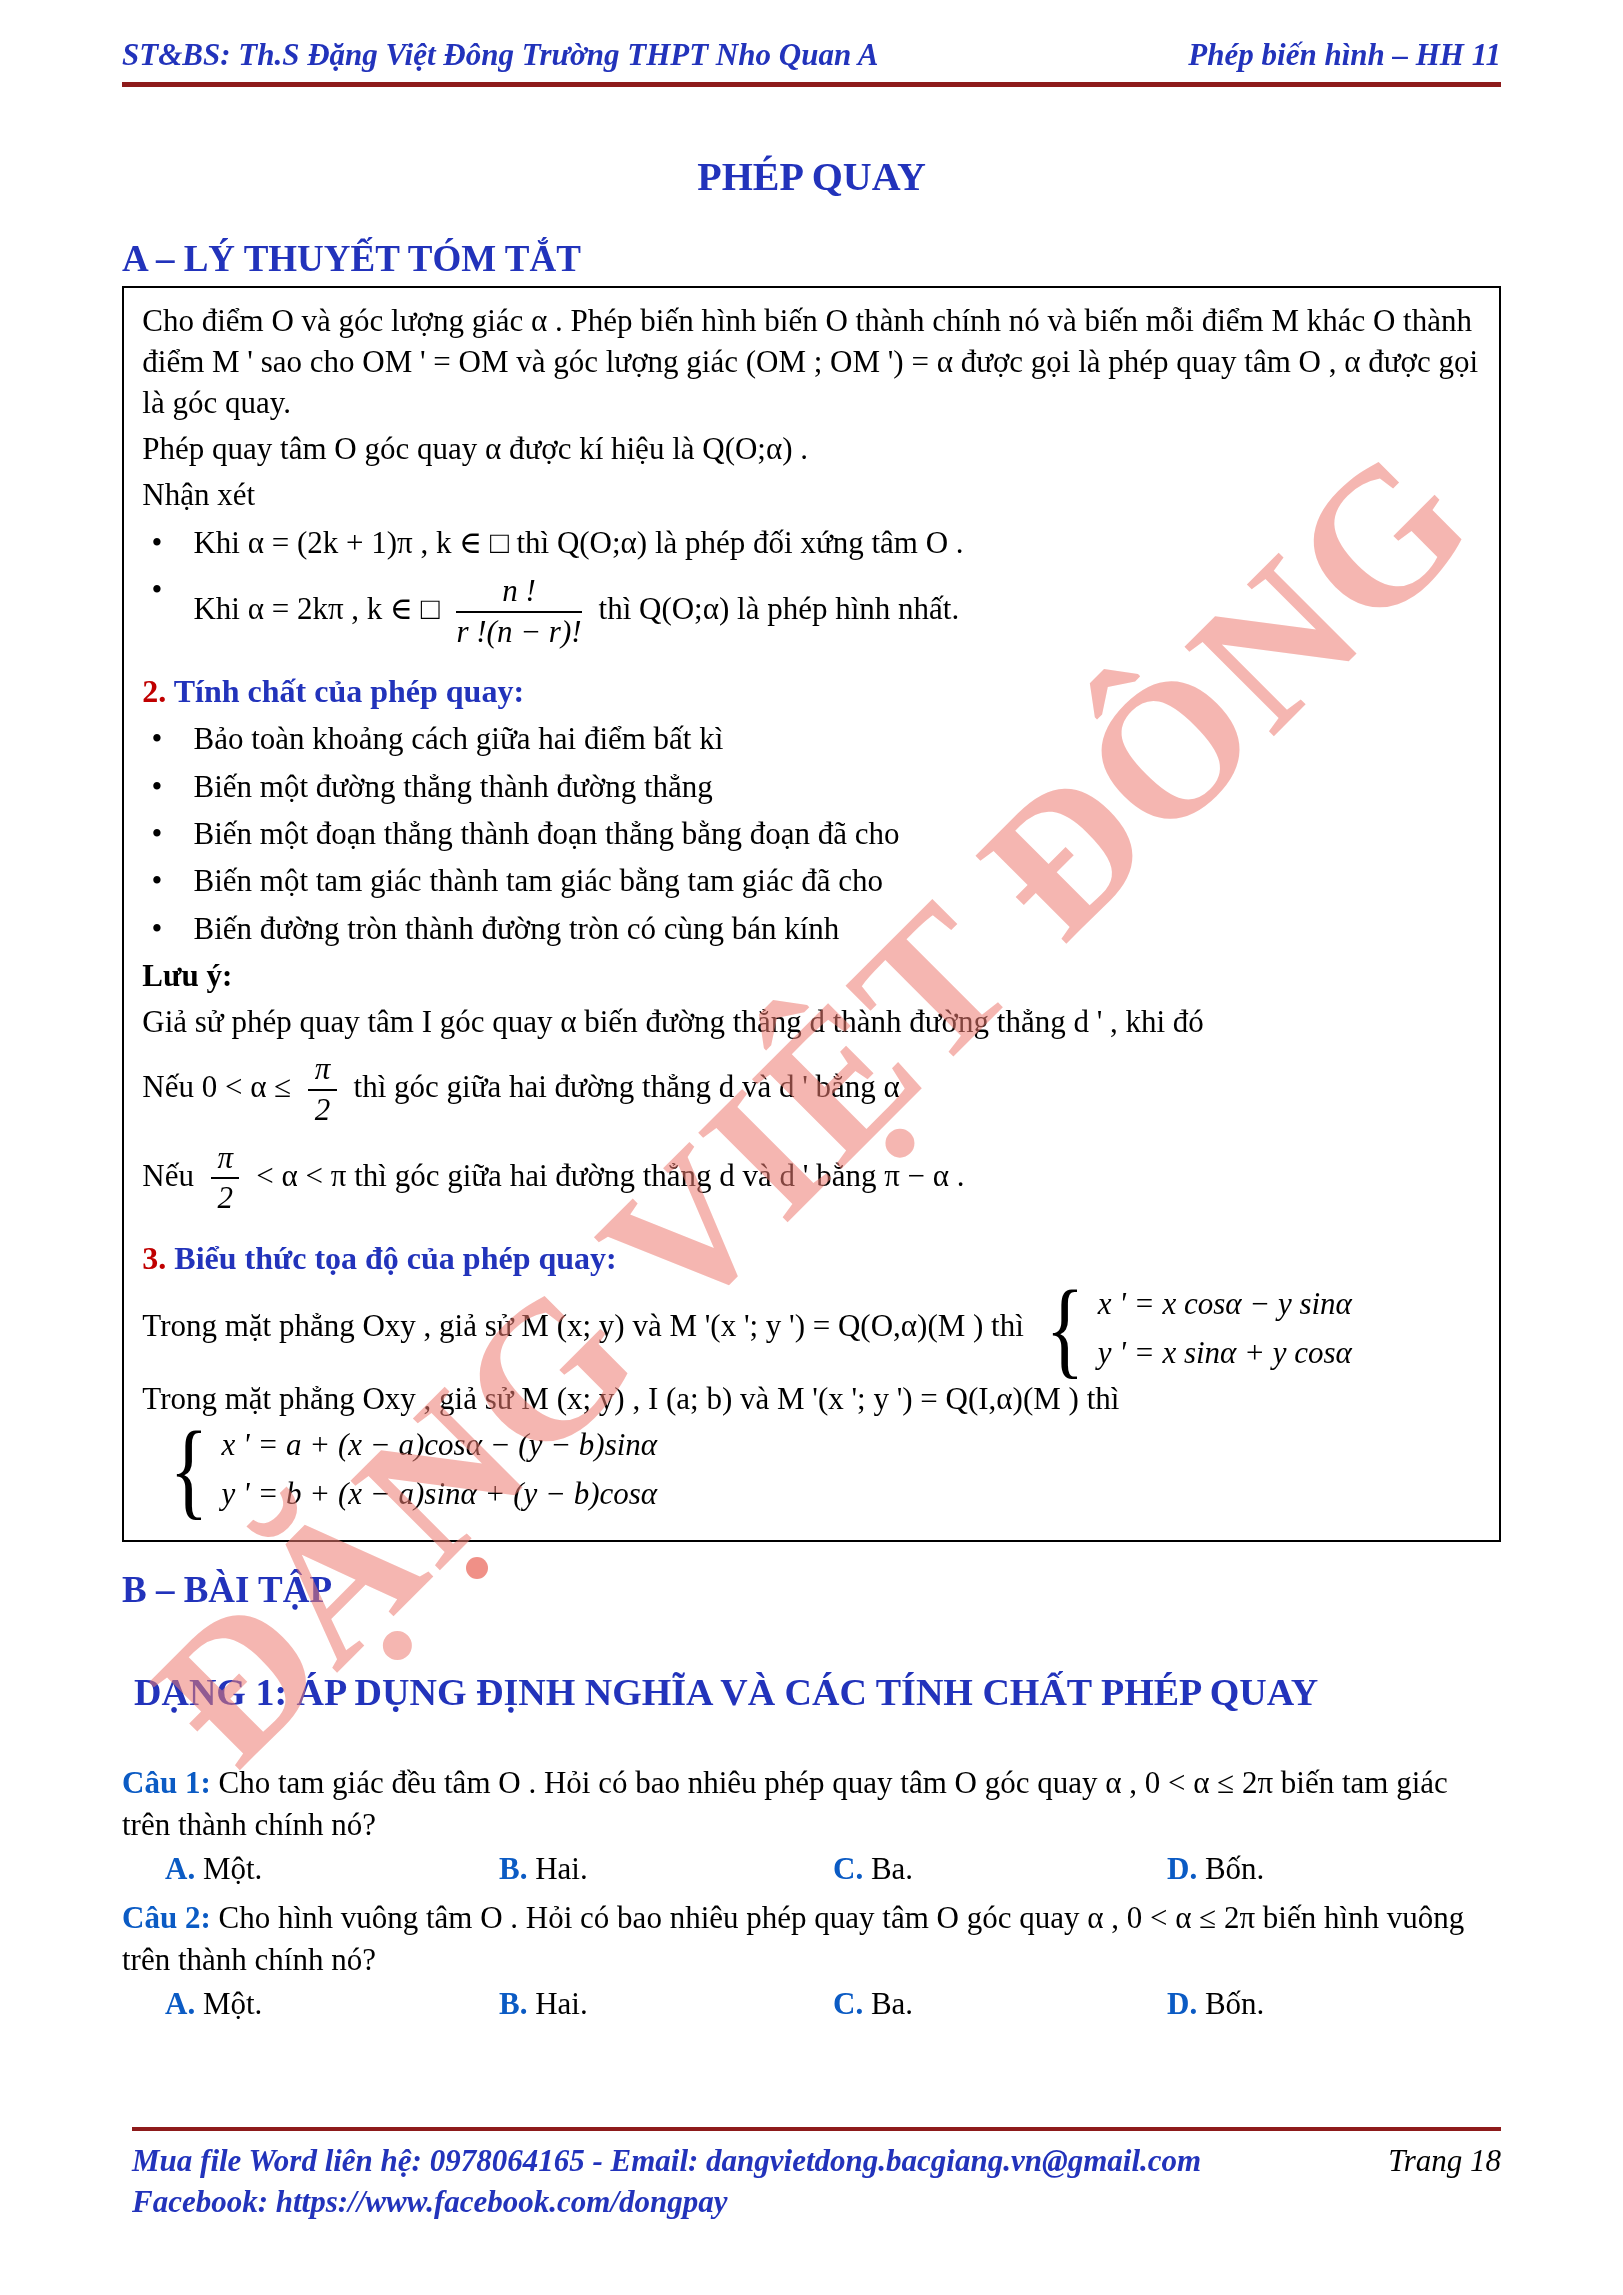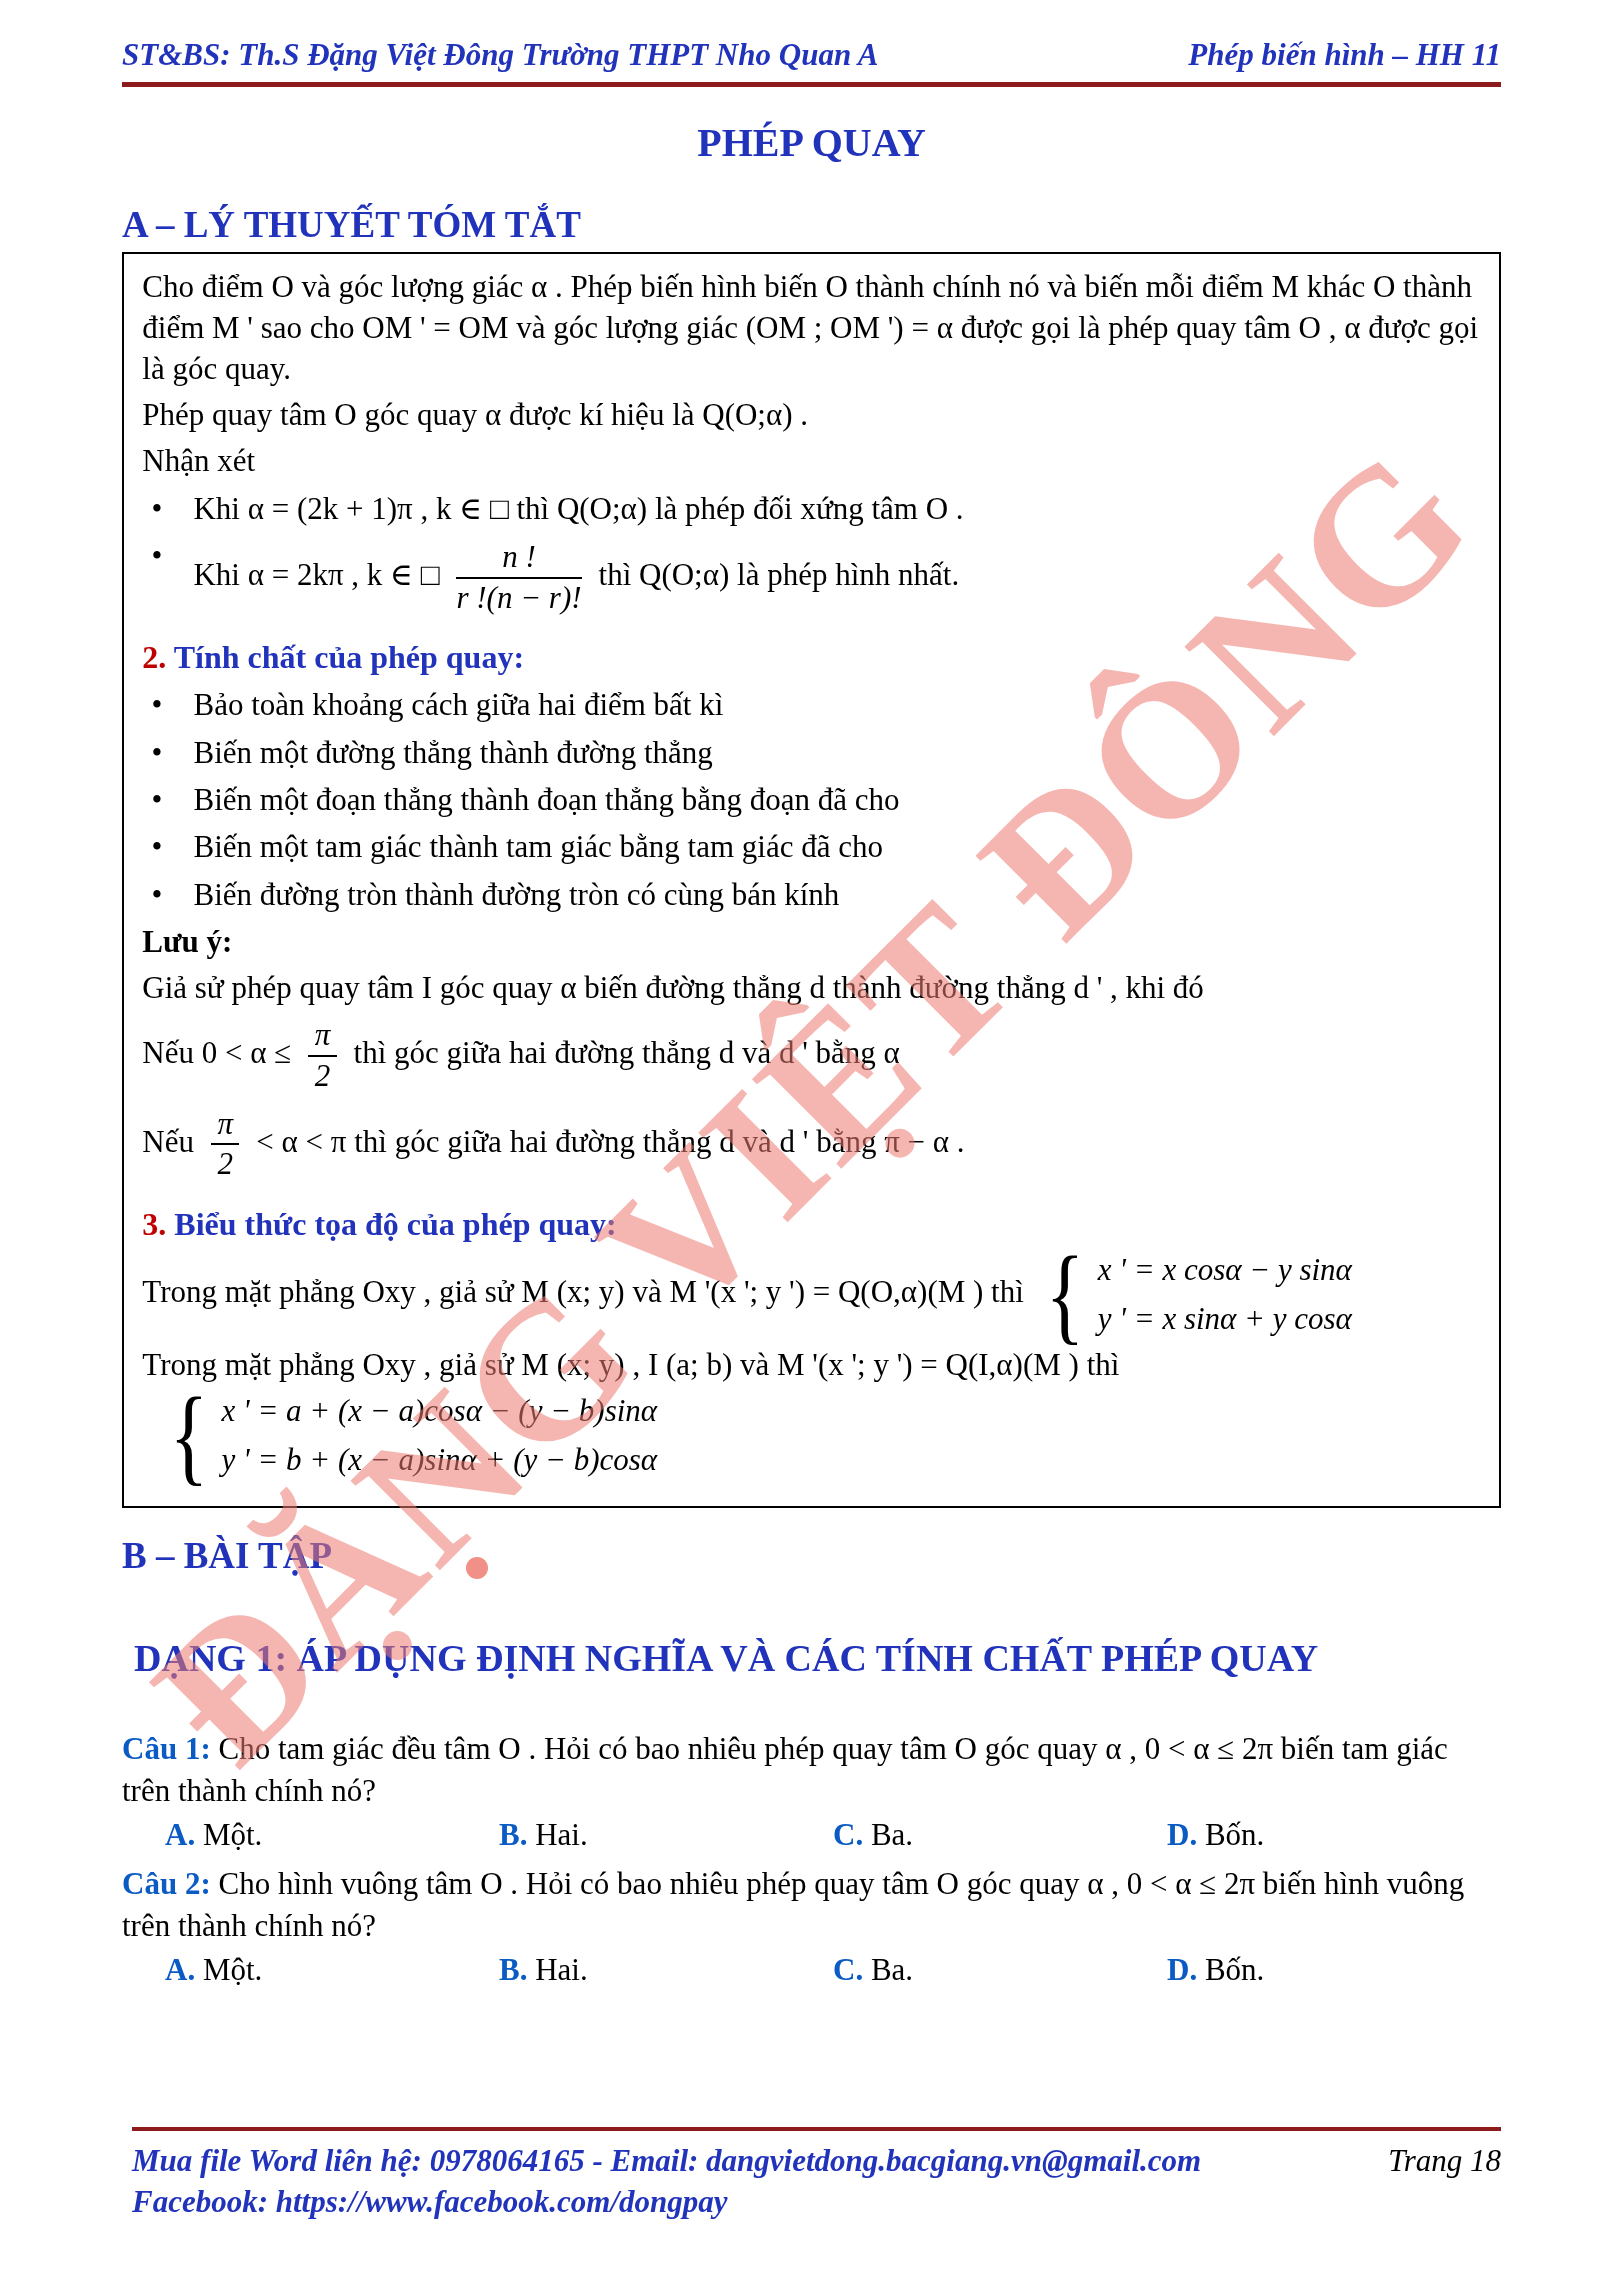--- a/index.html
+++ b/index.html
@@ -13,21 +13,21 @@
   }
   .content { padding: 37px 122px 0 122px; position: relative; z-index: 1; }
 
   
   .hdr { display: flex; justify-content: space-between; align-items: baseline;
          color: var(--blue-heading, #2233bb); font-weight: bold; font-style: italic;
          font-size: 31px; }
   .rule { height: 4.6px; background: var(--red-rule, #8e1b1b); margin-top: 9.2px; }
 
   .title { text-align: center; color: var(--blue-heading, #2233bb); font-weight: bold;
-           font-size: 40px; margin: 32px 0 37px; }
+           font-size: 40px; margin: 66px 0 37px; }
   .sec-h { color: var(--blue-heading, #2233bb); font-weight: bold; font-size: 37px;
            margin: 0 0 6.5px; }
 
   
   .box { border: 2.6px solid #000; padding: 7.9px 18.3px 19.6px 18.3px; }
   .rh { color: var(--red-heading, #c00000); font-weight: bold; }
   p { margin: 5.2px 0; line-height: 1.32; }
   .sub-h { font-weight: bold; margin: 17px 0 3.9px; font-size: 32px; }
   .sub-h .n { color: var(--red-heading, #c00000); }
   .sub-h .t { color: var(--blue-heading, #2233bb); }

